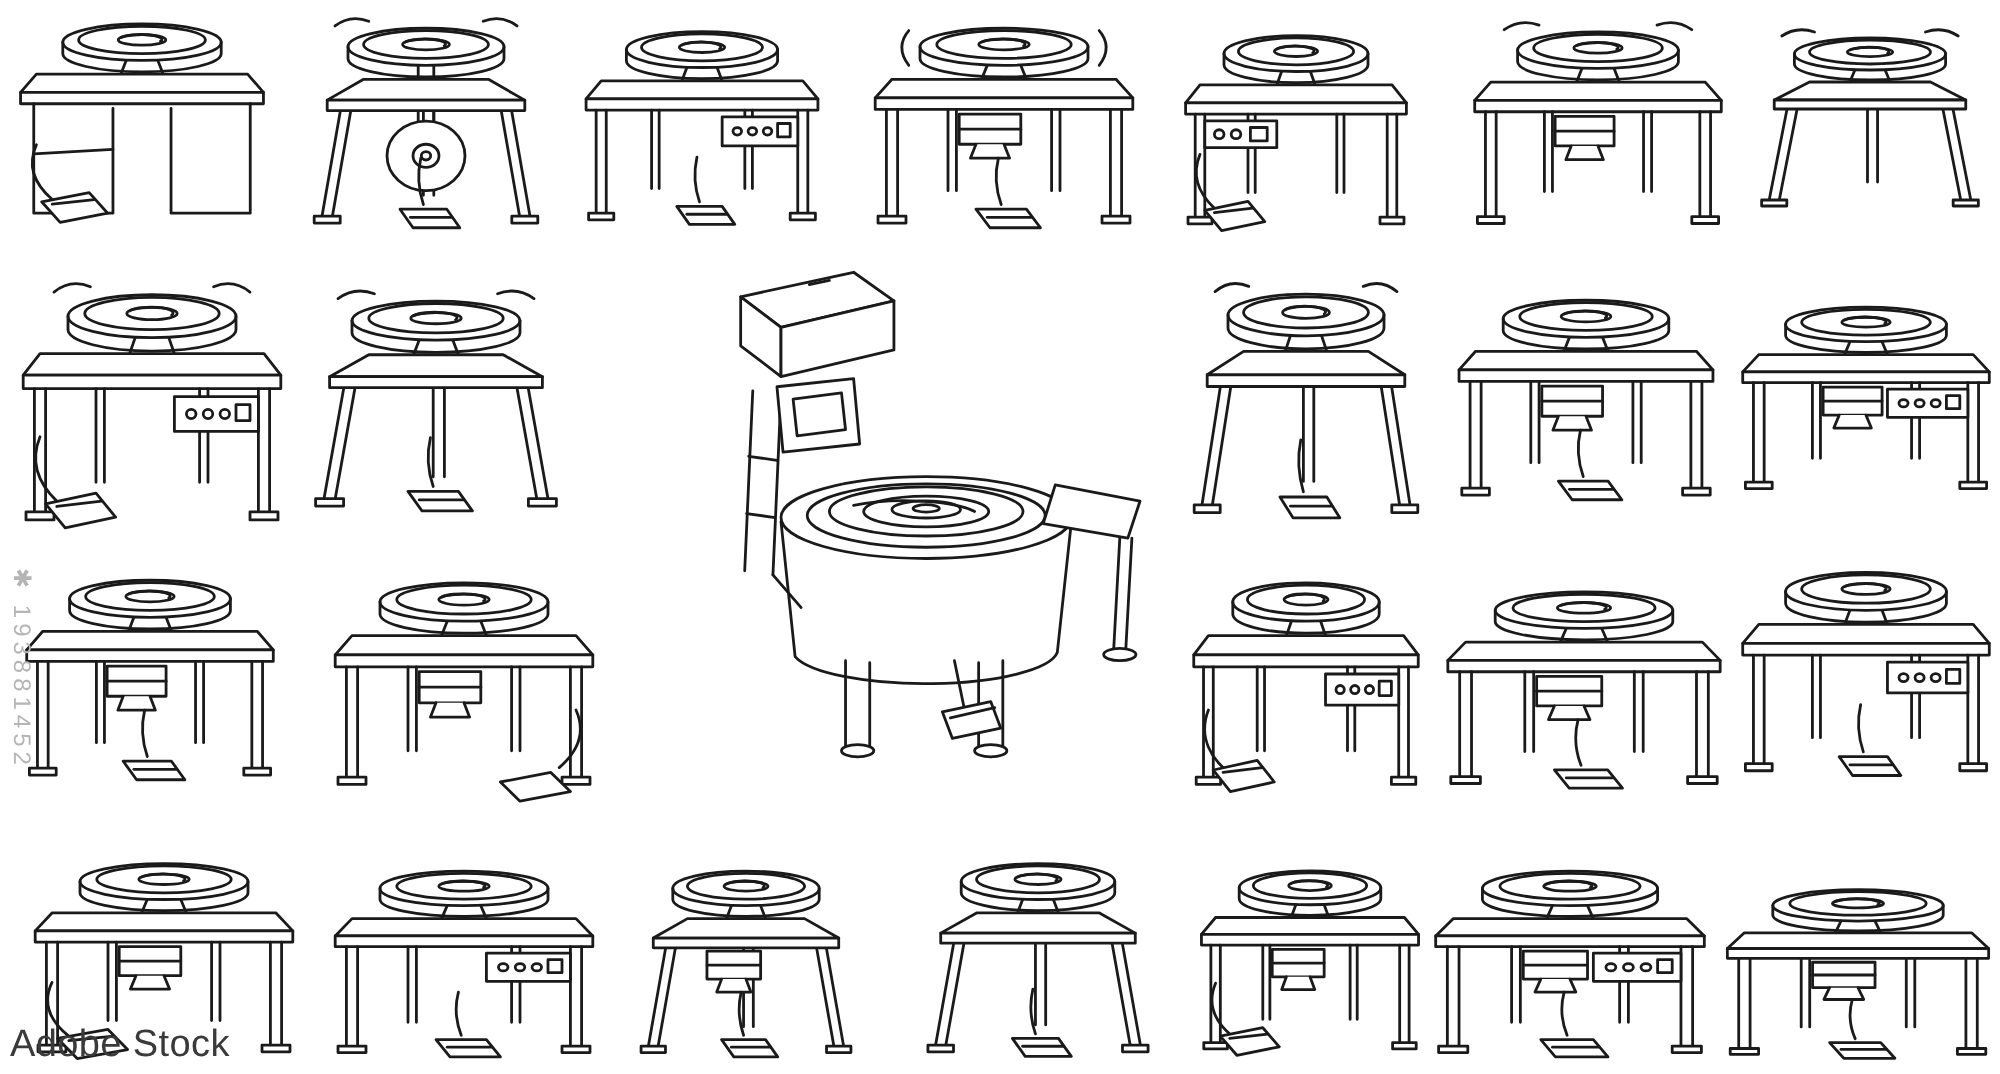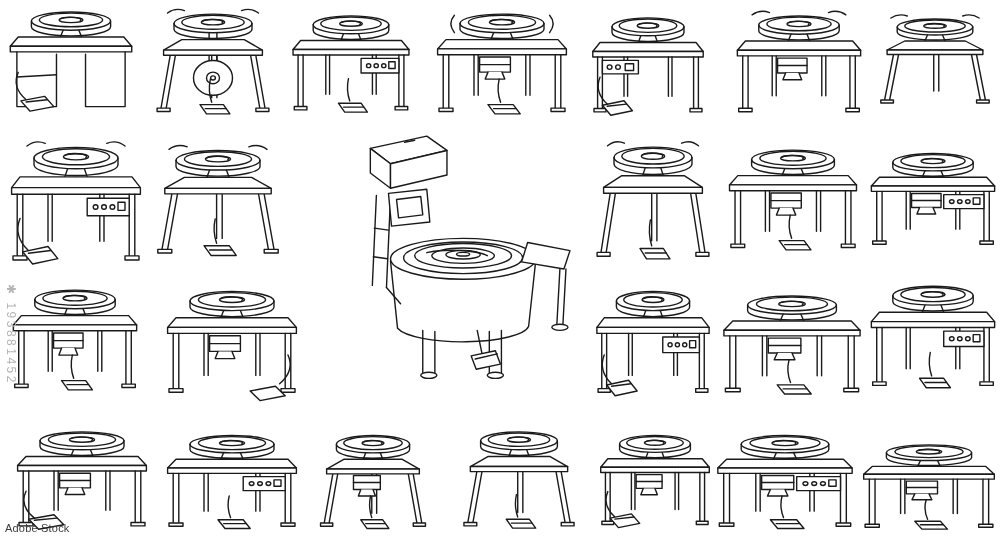--- a/index.html
+++ b/index.html
@@ -5,21 +5,21 @@
   html,body{margin:0;padding:0;background:#ffffff;}
   .canvas{position:relative;width:1000px;height:537px;background:#ffffff;overflow:hidden;
           font-family:"Liberation Sans",sans-serif;}
   #art{position:absolute;left:0;top:0;display:block;}
   #art path,#art ellipse,#art circle{
     stroke:#1a1a1a;stroke-width:1.4;fill:none;
     vector-effect:non-scaling-stroke;stroke-linecap:round;stroke-linejoin:round;}
   #art .f{fill:#ffffff;}
   .wm-side{position:absolute;left:0;top:278px;}
   .wm-side text{fill:#b5b5b5;font-family:"Liberation Sans",sans-serif;font-size:12px;letter-spacing:2.5px;}
-  .wm-brand{position:absolute;left:5px;bottom:3px;color:#3a3a3a;font-size:11px;
+  .wm-brand{position:absolute;left:5px;bottom:3px;color:#3a3a3a;font-size:19px;
             font-weight:500;letter-spacing:.2px;}
 </style>
 </head>
 <body>
 
 <div class="canvas">
   <svg id="art" width="1000" height="537" viewBox="0 0 1000 537">
       <g transform="translate(5,4) scale(1.32,1.14)">
         <ellipse cx="50" cy="15" rx="30" ry="8" class="f"></ellipse>
         <path d="M20,15 L20,20 A30,8 0 0 0 80,20 L80,15"></path>

